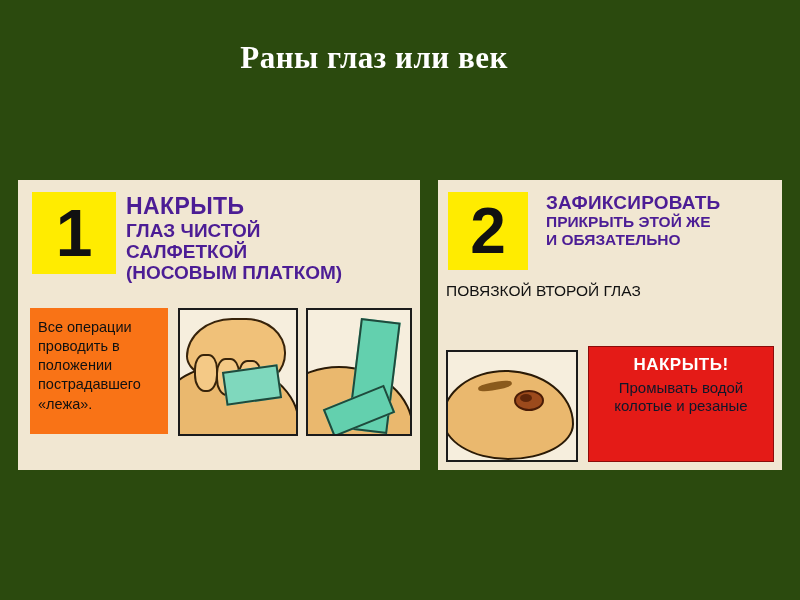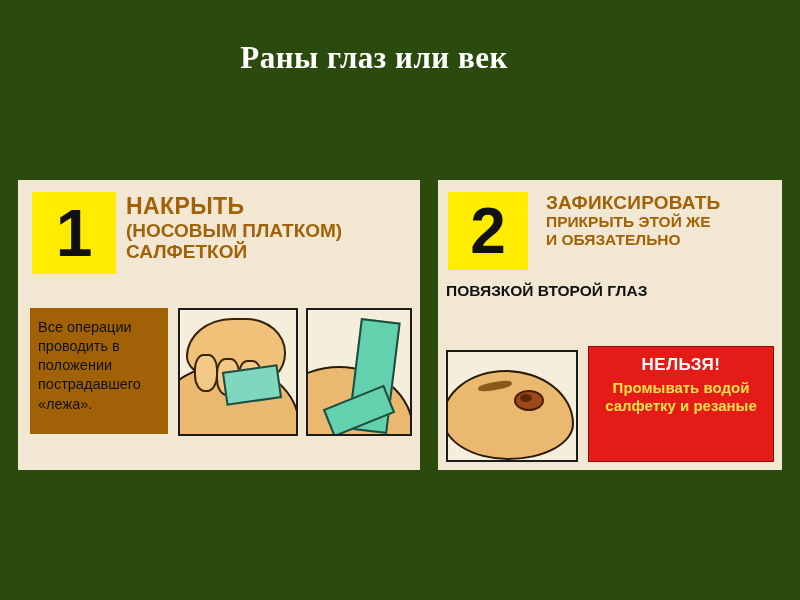--- a/index.html
+++ b/index.html
@@ -85,21 +85,21 @@
     left: 10px;
     top: 12px;
     width: 80px;
     height: 78px;
     font-size: 64px;
   }
 
   
   .head-block {
     position: absolute;
-    color: #a16207;
+    color: #4c1d95;
     font-weight: bold;
     line-height: 1.12;
     text-transform: uppercase;
   }
   .head-1 {
     left: 108px;
     top: 14px;
     width: 286px;
     font-size: 19px;
   }
@@ -116,34 +116,34 @@
   .head-2 .big {
     font-size: 19px;
     letter-spacing: 0.2px;
   }
   .head-2-wide {
     position: absolute;
     left: 8px;
     top: 102px;
     width: 332px;
     color: #111111;
-    font-weight: bold;
+    font-weight: normal;
     font-size: 15.5px;
     line-height: 1.14;
     text-transform: uppercase;
   }
 
   
   .note-box {
     position: absolute;
     left: 12px;
     top: 128px;
     width: 138px;
     height: 126px;
-    background: #a16207;
+    background: #f97316;
     color: #111111;
     font-size: 14.5px;
     line-height: 1.32;
     padding: 10px 8px 0 8px;
     box-sizing: border-box;
   }
 
   
   .illus {
     position: absolute;
@@ -249,41 +249,42 @@
     text-align: center;
   }
   .warn-title {
     color: #ffffff;
     font-weight: bold;
     font-size: 17px;
     letter-spacing: 0.5px;
     margin-bottom: 4px;
   }
   .warn-text {
-    color: #fde047;
-    font-weight: bold;
+    color: #0f172a;
+    font-weight: normal;
     font-size: 15px;
     line-height: 1.2;
   }
 </style>
 </head>
 <body>
 
 <div class="slide-title">Раны глаз или век</div>
 
 <div class="poster">
 
   <div class="panel panel-left">
 
     <div class="step-badge badge-1">1</div>
 
     <div class="head-block head-1">
       <div class="big">НАКРЫТЬ</div>
+      <div>глаз чистой</div>
+      <div>салфеткой</div>
       <div>(носовым платком)</div>
-      <div>салфеткой</div>
     </div>
 
     <div class="note-box">Все операции проводить в положении пострадавшего «лежа».</div>
 
     <div class="illus illus-a">
       <div class="skin head-blob-a"></div>
       <div class="hand-a"></div>
       <div class="finger" style="left:14px; top:44px; width:20px; height:34px;"></div>
       <div class="finger" style="left:36px; top:48px; width:20px; height:34px;"></div>
       <div class="finger" style="left:58px; top:50px; width:20px; height:32px;"></div>
@@ -314,20 +315,20 @@
     </div>
 
     <div class="illus illus-c">
       <div class="skin head-blob-c"></div>
       <div class="brow-c"></div>
       <div class="wound-c"></div>
       <div class="wound-c-inner"></div>
     </div>
 
     <div class="warn-box">
-      <div class="warn-title">НЕЛЬЗЯ!</div>
+      <div class="warn-title">НАКРЫТЬ!</div>
       <div class="warn-text">
         <div>Промывать водой</div>
-        <div>салфетку и резаные</div>
+        <div>колотые и резаные</div>
       </div>
     </div>
   </div>
 </div>
 
 </body></html>

